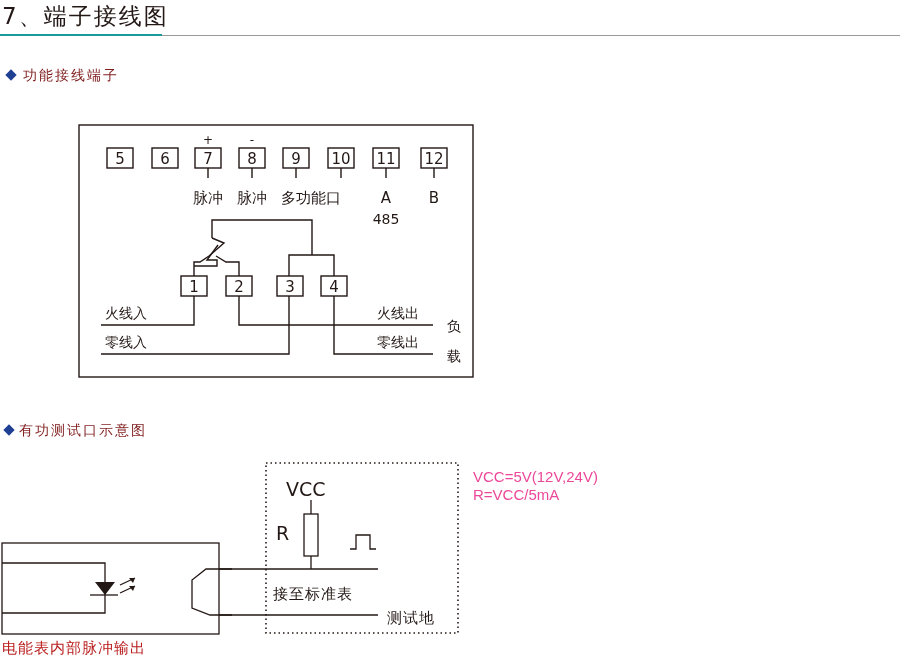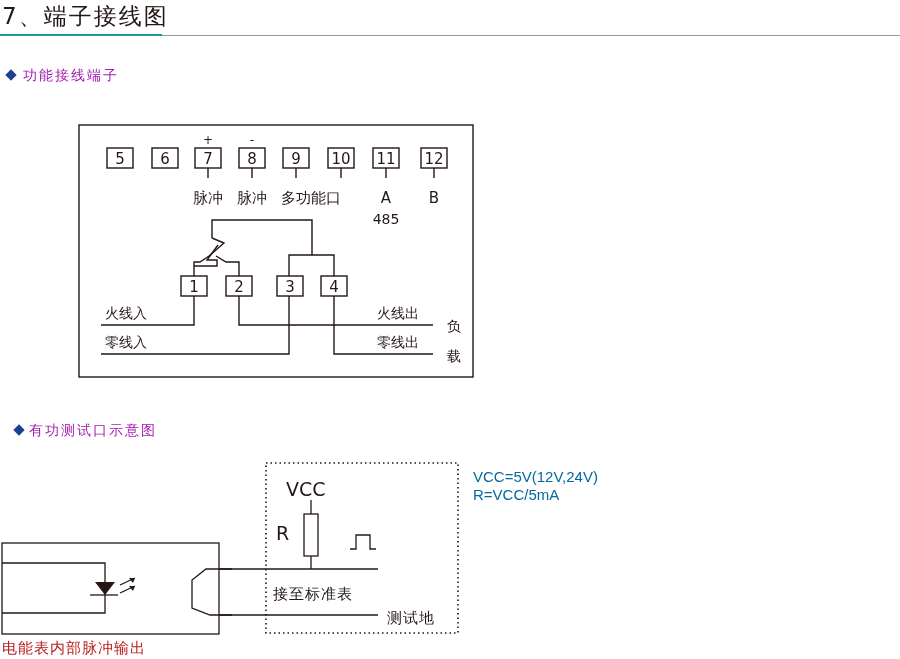--- a/index.html
+++ b/index.html
@@ -2,42 +2,42 @@
 <html><head>
 <meta charset="utf-8">
 <style>
   html, body { margin: 0; padding: 0; background: #ffffff; }
   body { width: 900px; height: 659px; position: relative; overflow: hidden;
          font-family: "DejaVu Sans", "Liberation Sans", sans-serif; color: #231815; }
   .title { position: absolute; left: 2px; top: 0px; font-size: 23px; font-weight: normal;
            letter-spacing: 2px; color: #231815; line-height: 32px; }
   .rule-accent { position: absolute; left: 0; top: 34px; width: 162px; height: 2px; background: #1a9a9a; }
   .rule-gray { position: absolute; left: 162px; top: 35px; width: 738px; height: 1px; background: #9a9a9a; }
-  .section { position: absolute; left: 4px; font-size: 14px; letter-spacing: 2px; line-height: 18px; color: #a21caf; }
+  .section { position: absolute; left: 4px; font-size: 14px; letter-spacing: 2px; line-height: 18px; color: #7f1d1d; }
   .section .diamond { display: inline-block; width: 8px; height: 8px; background: #1f3f93;
                       transform: rotate(45deg); margin: 0 8px 2px 3px; vertical-align: middle; }
   svg { position: absolute; left: 0; top: 0; }
   svg text { font-family: "DejaVu Sans", "Liberation Sans", sans-serif; fill: #231815; }
   .note { position: absolute; left: 473px; top: 468px; font-size: 15px; line-height: 18px;
-          font-family: "Liberation Sans", sans-serif; color: #0369a1; }
+          font-family: "Liberation Sans", sans-serif; color: #ec4899; }
   .caption { position: absolute; left: 2px; top: 638px; font-size: 15px; letter-spacing: 1px;
              line-height: 20px; color: #b91c1c; }
 </style>
 </head>
 <body>
 
 <div class="title">7、端子接线图</div>
 <div class="rule-accent"></div>
 <div class="rule-gray"></div>
 
 <div class="section" style="top:66px;">
   <span class="diamond"></span><span>功能接线端子</span>
 </div>
 
-<div class="section" style="top:421px; left:12px;">
+<div class="section" style="top:421px; left:2px;">
   <span class="diamond" style="margin-left:3px;margin-right:6px;"></span><span>有功测试口示意图</span>
 </div>
 
 <svg width="900" height="659" viewBox="0 0 900 659">
   <g stroke="#231815" stroke-width="1.4" fill="none">
 
     <rect x="79" y="125" width="394" height="252"></rect>
   </g>
 
   <g id="top-terminals">

